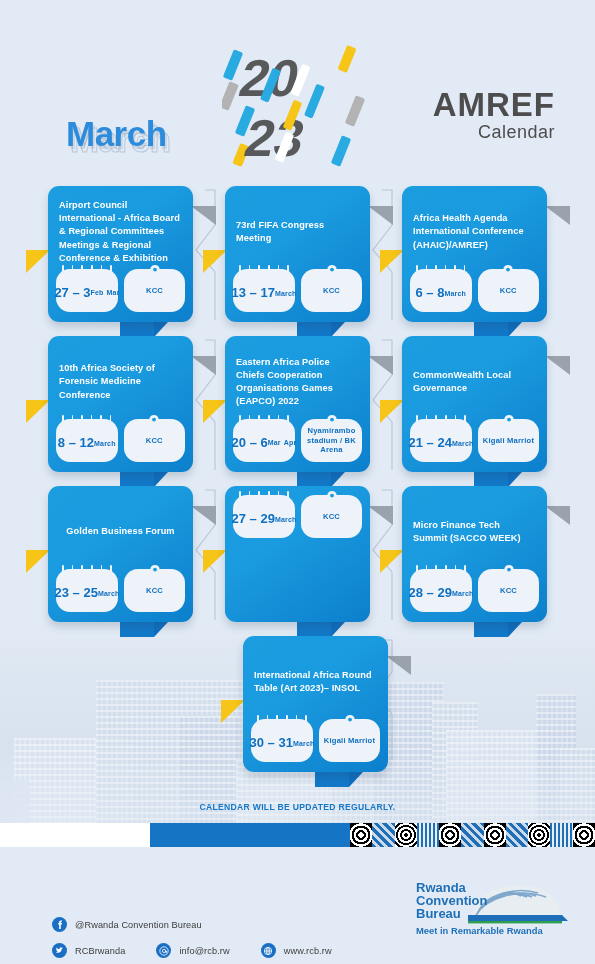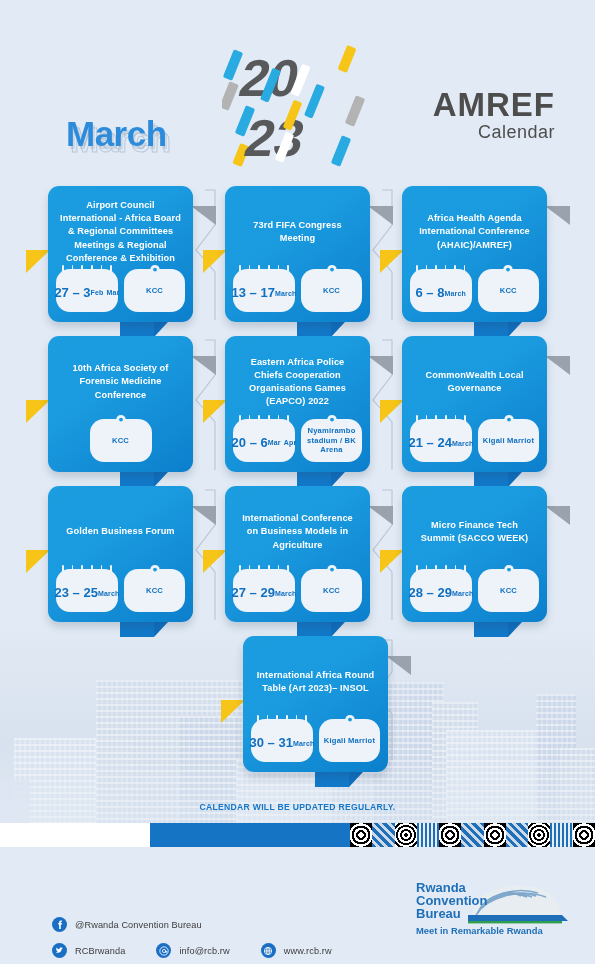--- a/index.html
+++ b/index.html
@@ -69,21 +69,21 @@
   
   .card{
     position:absolute; inset:0; z-index:2;
     border-radius:11px;
     background:linear-gradient(145deg,#1b9de0 0%, #1a9adf 40%, #0c7fcc 100%);
     box-shadow:0 5px 9px rgba(40,60,90,.20);
     padding:9px 8px 8px;
     display:flex; flex-direction:column; align-items:center;
   }
   .card-title{
-    color:#ffffff; font-size:9.2px; line-height:1.42; text-align:center;
+    color:#ffffff; font-size:9.2px; line-height:1.42; 
     font-weight:600; letter-spacing:.1px; flex:1;
     display:flex; align-items:center; justify-content:center; padding:0 3px;
   }
   .chips{ display:flex; gap:6px; width:100%; justify-content:center; padding-bottom:2px; }
   .chip{
     position:relative; background:#eef3f9; border-radius:14px;
     width:62px; height:43px; display:flex; flex-direction:row;
     align-items:center; justify-content:center;
   }
   .chip.date{ padding-top:4px; }
@@ -293,20 +293,32 @@
   </div>
 
   <div class="row">
     <div class="slot c0">
       <div class="flag-yellow"></div>
       <div class="flag-gray"></div>
       <div class="tab-blue"></div>
       <div class="card">
         <div class="card-title">10th Africa Society of Forensic Medicine Conference</div>
         <div class="chips">
+          <div class="chip date">
+            <div class="rings">
+                <i></i>
+                <i></i>
+                <i></i>
+                <i></i>
+                <i></i>
+                <i></i>
+              </div>
+            <div class="d-main">8 – 12</div>
+            <div class="d-sub">March</div>
+          </div>
           <div class="chip">
             <svg class="pin" width="11" height="13" viewBox="0 0 11 13">
                 <path d="M5.5 0C2.7 0 .8 2 .8 4.5c0 3 4 8 4.7 8s4.7-5 4.7-8C10.2 2 8.3 0 5.5 0z" fill="#eef3f9"></path>
                 <circle cx="5.5" cy="4.6" r="1.9" fill="#1a9adf"></circle>
               </svg>
             <div class="venue">KCC</div>
           </div>
         </div>
       </div>
     </div>
@@ -404,21 +416,20 @@
           </div>
         </div>
       </div>
     </div>
 
     <div class="slot c1">
       <div class="flag-yellow"></div>
       <div class="flag-gray"></div>
       <div class="tab-blue"></div>
       <div class="card">
-        <div class="card-title">International Conference on Business Models in Agriculture</div>
         <div class="chips">
           <div class="chip date">
             <div class="rings">
                 <i></i>
                 <i></i>
                 <i></i>
                 <i></i>
                 <i></i>
                 <i></i>
               </div>

